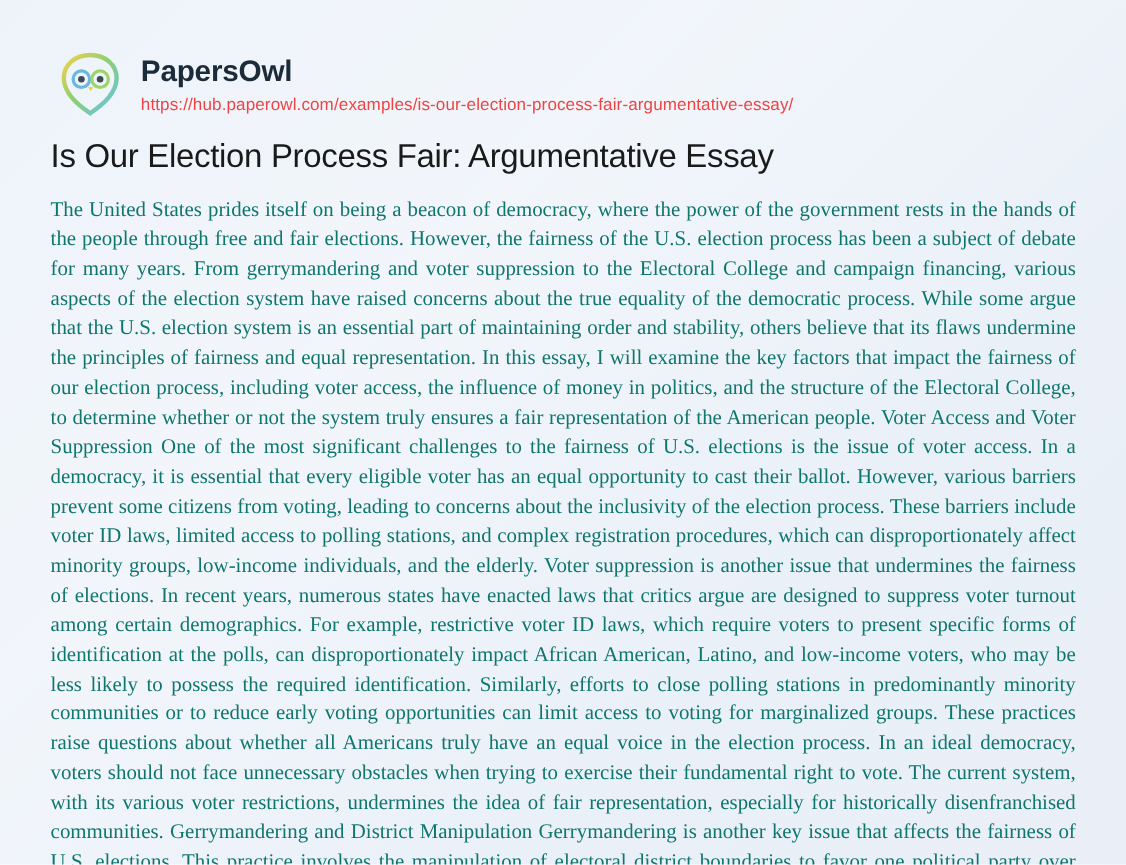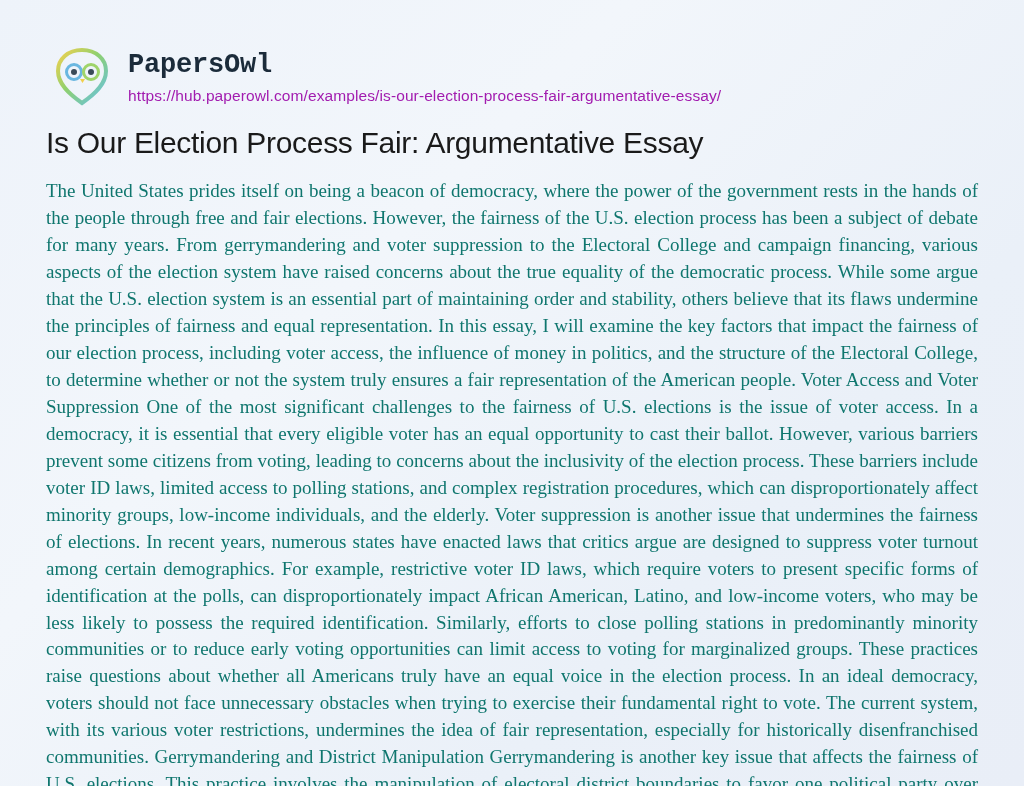--- a/index.html
+++ b/index.html
@@ -33,31 +33,31 @@
     flex: 0 0 64px;
     position: relative;
   }
   .brand-text-wrap {
     display: flex;
     flex-direction: column;
     justify-content: center;
     padding-top: 4px;
   }
   .brand-name {
-    font-family: Liberation Mono, monospace;
+    font-family: Liberation Sans, sans-serif;
     font-size: 27px;
     font-weight: bold;
     color: #1b2b3a;
     letter-spacing: -0.2px;
     line-height: 1.1;
   }
   .brand-url {
     font-family: "Liberation Sans", sans-serif;
     font-size: 15.5px;
-    color: #a21caf;
+    color: #ef4444;
     margin-top: 6px;
     letter-spacing: 0.1px;
     word-break: break-all;
   }
   .doc-title {
     font-family: "Liberation Sans", sans-serif;
     font-size: 30px;
     font-weight: normal;
     color: #1a1a1a;
     margin: 18px 0 18px 0;

